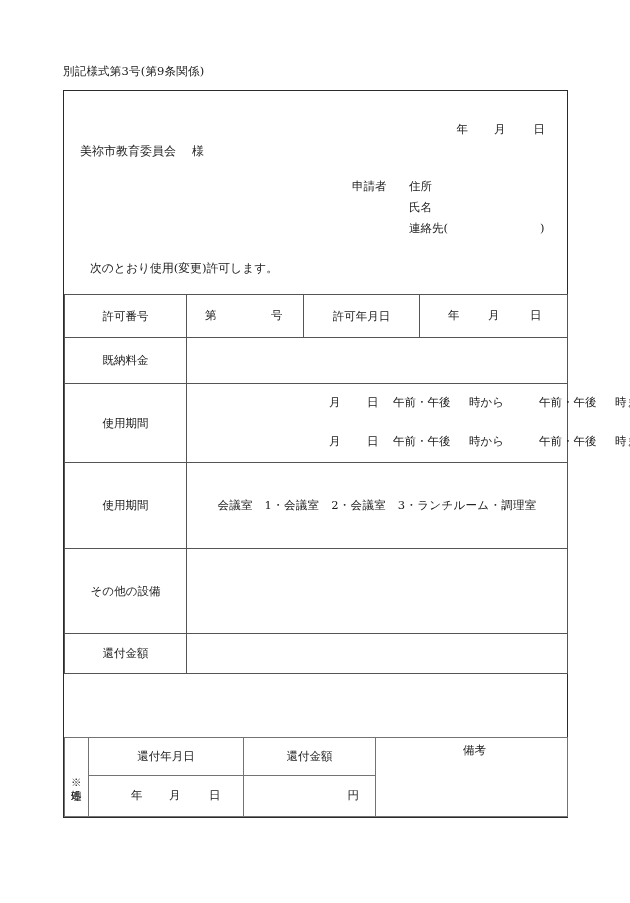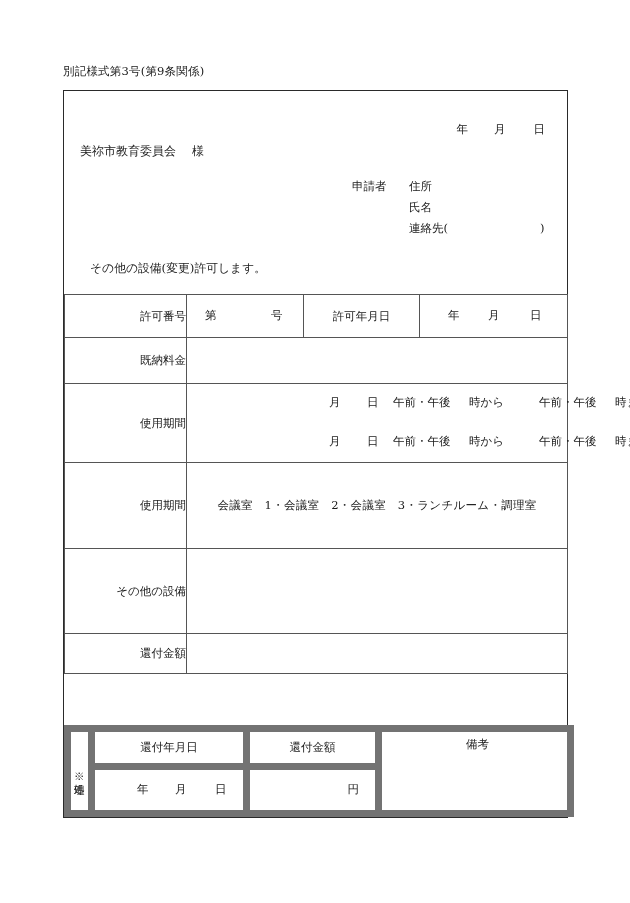--- a/index.html
+++ b/index.html
@@ -100,21 +100,21 @@
     width: 503px;
     table-layout: fixed;
   }
   .tbl td {
     border: 1px solid #555555;
     font-size: 11.5px;
     padding: 0;
     vertical-align: middle;
   }
   .tbl td.lbl {
-    text-align: right;
+    text-align: center;
     width: 122px;
   }
   .r-permit td { height: 42px; }
   .c-no { width: 117px; }
   .c-kyoka { width: 116px; text-align: center; }
   .c-ymd { width: 148px; }
 
   .no-inner {
     display: block;
     position: relative;
@@ -168,21 +168,21 @@
     position: absolute;
     left: 0; bottom: 0;
     width: 503px;
   }
   .proc table {
     border-collapse: collapse;
     width: 503px;
     table-layout: fixed;
   }
   .proc td {
-    border: 7px solid #737373;
+    border: 1px solid #737373;
     font-size: 11.5px;
     text-align: center;
     padding: 0;
   }
   .proc .c-mark {
     width: 24px;
     padding: 0;
   }
   .mark-vert {
     display: block;
@@ -236,21 +236,21 @@
           <span class="ap-val">住所</span>
         </span>
         <span class="ap-row">
           <span class="ap-val">氏名</span>
         </span>
         <span class="ap-row">
           <span class="ap-val"><span class="contact-open">連絡先(</span><span class="contact-close">)</span></span>
         </span>
       </div>
 
-      <div class="permit-line">その他の設備(変更)許可します。</div>
+      <div class="permit-line">次のとおり使用(変更)許可します。</div>
     </div>
 
     <div class="tbl">
       <table>
         <tbody>
           <tr class="r-permit">
             <td class="lbl">許可番号</td>
             <td class="c-no">
               <span class="no-inner">
                 <span class="no-dai">第</span>

